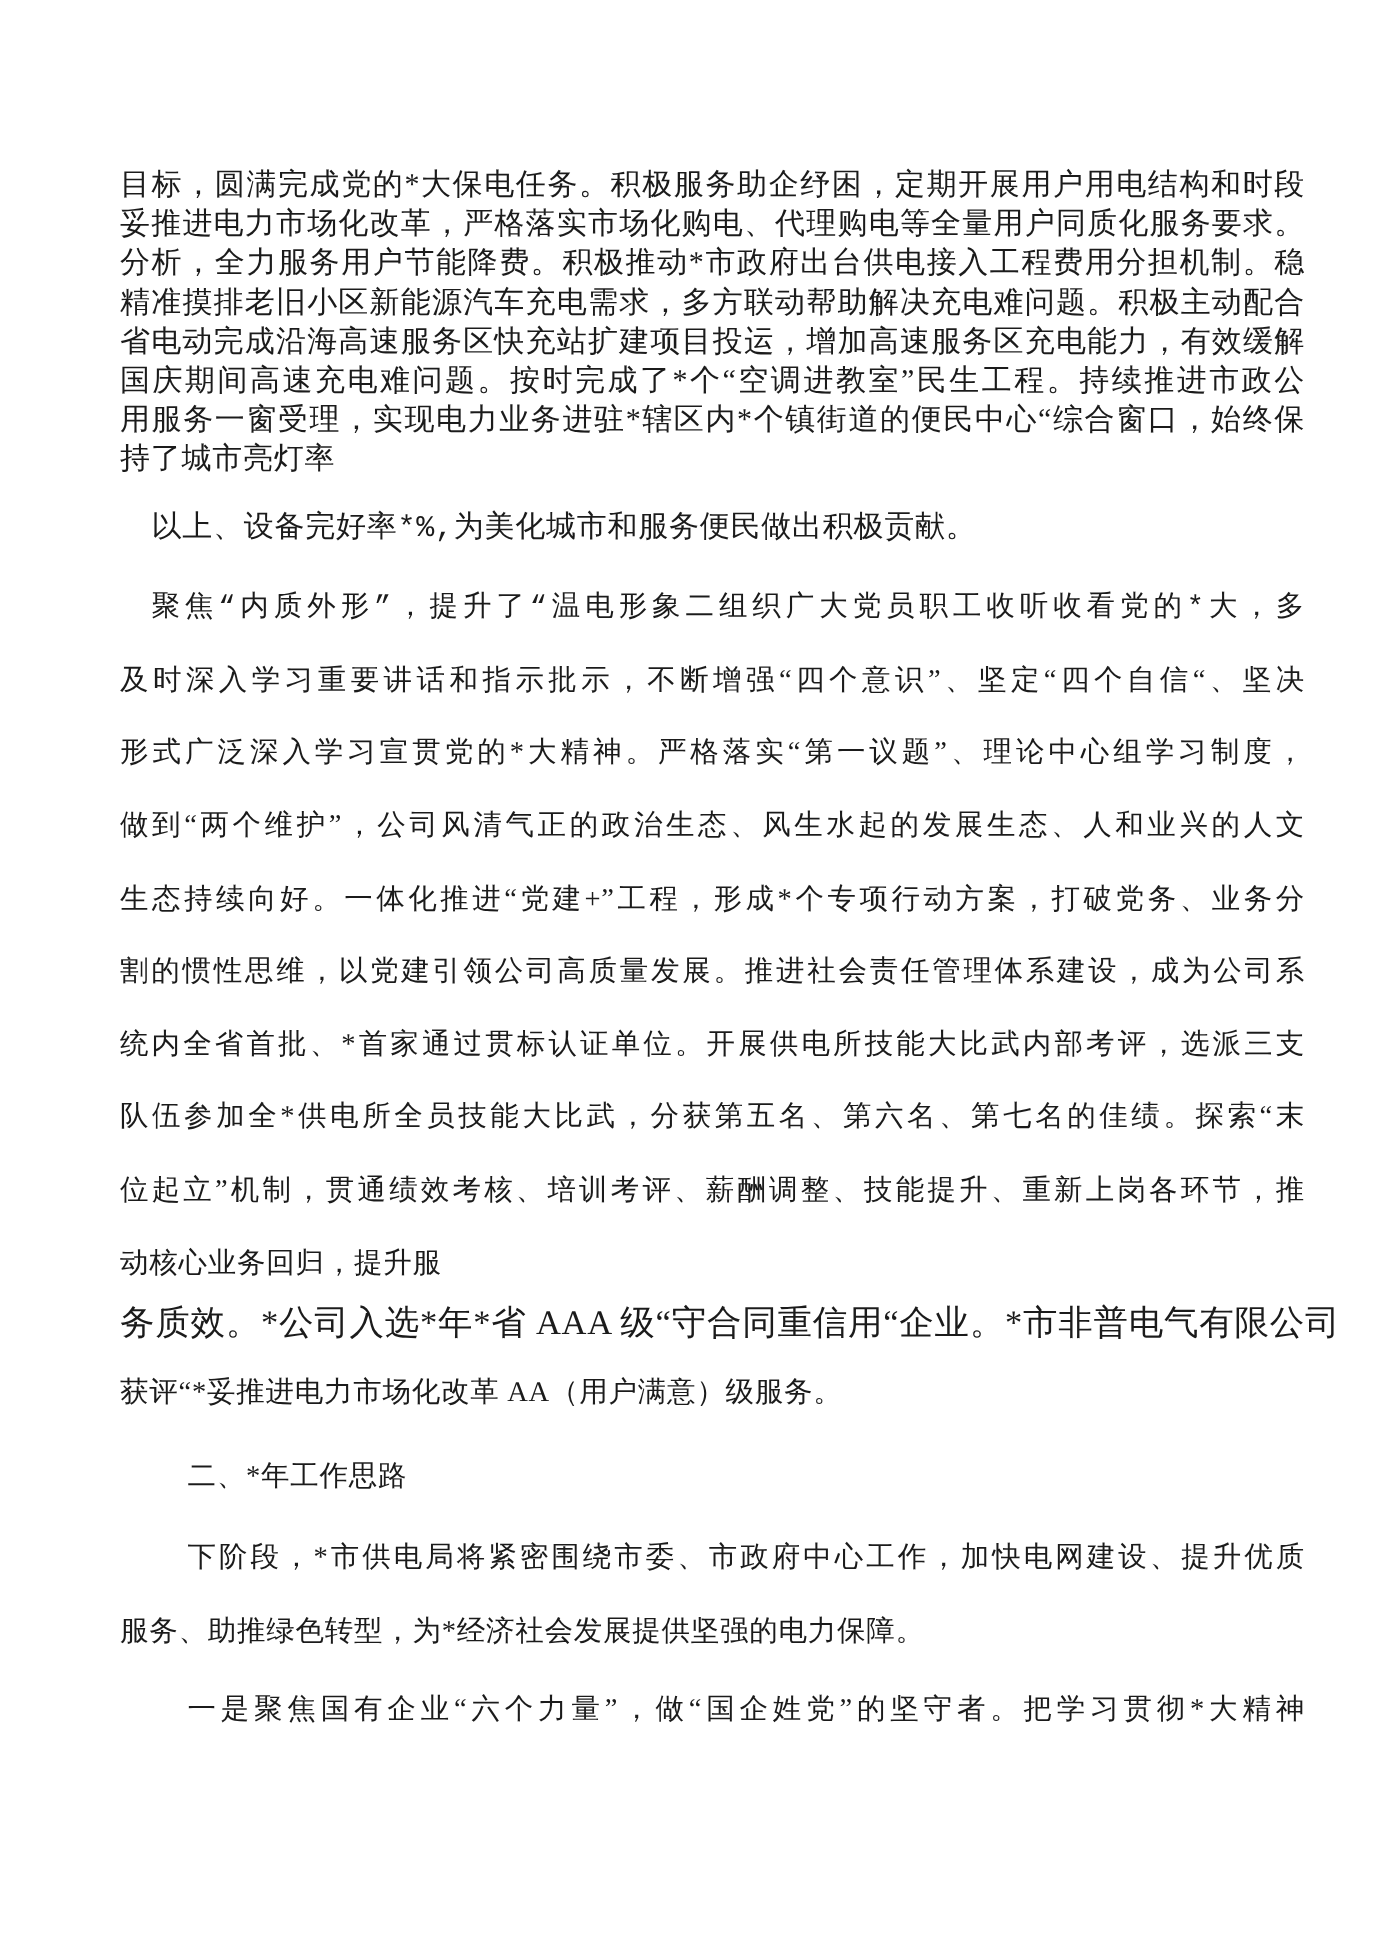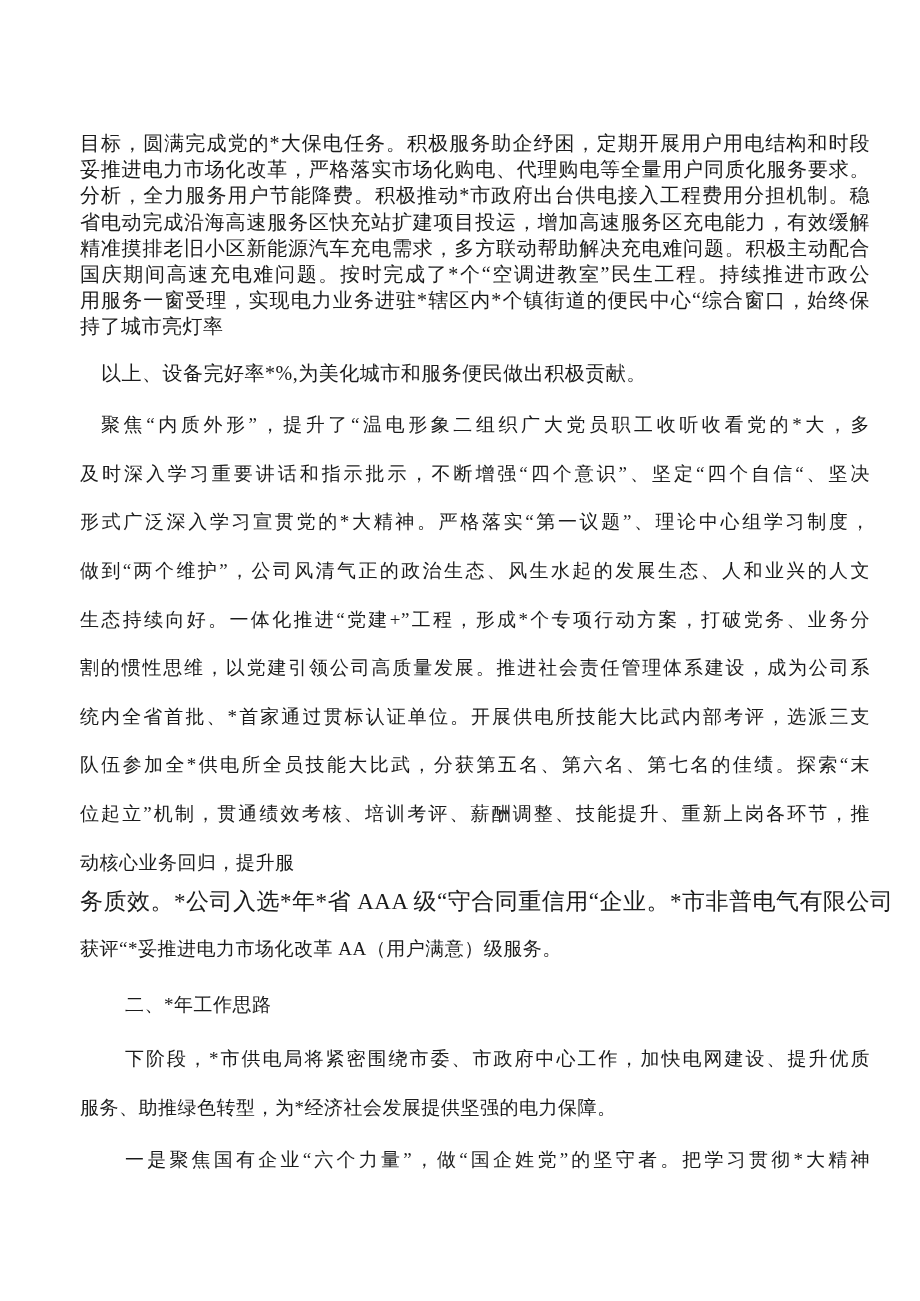--- a/index.html
+++ b/index.html
@@ -4,58 +4,57 @@
 <style>
   html,body{margin:0;padding:0;background:#ffffff;}
   .page{
     position:relative;
     width:920px;
     height:1268px;
     background:#ffffff;
     overflow:hidden;
     font-family:"Liberation Serif","DejaVu Serif",serif;
     color:#1b1b1b;
-    margin-top:20px;
   }
   .doc{
     padding:110px 50px 0 80px;
   }
   .line{
     white-space:nowrap;
     letter-spacing:0.5px;
   }
   
   .p1{font-size:20px;line-height:26.2px;}
   
   .p2{font-size:19px;line-height:48.6px;}
   
   .tight{font-size:23px;line-height:30px;}
   
   .just{text-align:justify;text-align-last:justify;text-justify:inter-character;}
   
-  .ind1{text-indent:21px;}
+  .ind1{text-indent:21px;font-family:Liberation Mono, monospace;}
   .ind2{text-indent:45px;}
   
   .mt20{margin-top:20.4px;}
   .mt15{margin-top:15px;}
   .mt8{margin-top:8px;}
   .mt7{margin-top:7px;}
   .mt6{margin-top:6px;}
   .mt3{margin-top:3px;}
 </style>
 </head>
 <body>
 
 <div class="page" style="color: rgb(27, 27, 27); background: rgb(255, 255, 255);">
   <div class="doc">
       <div class="line p1 just">目标，圆满完成党的*大保电任务。积极服务助企纾困，定期开展用户用电结构和时段</div>
       <div class="line p1 just">妥推进电力市场化改革，严格落实市场化购电、代理购电等全量用户同质化服务要求。</div>
       <div class="line p1 just">分析，全力服务用户节能降费。积极推动*市政府出台供电接入工程费用分担机制。稳</div>
+      <div class="line p1 just">精准摸排老旧小区新能源汽车充电需求，多方联动帮助解决充电难问题。积极主动配合</div>
       <div class="line p1 just">省电动完成沿海高速服务区快充站扩建项目投运，增加高速服务区充电能力，有效缓解</div>
-      <div class="line p1 just">精准摸排老旧小区新能源汽车充电需求，多方联动帮助解决充电难问题。积极主动配合</div>
       <div class="line p1 just">国庆期间高速充电难问题。按时完成了*个“空调进教室”民生工程。持续推进市政公</div>
       <div class="line p1 just">用服务一窗受理，实现电力业务进驻*辖区内*个镇街道的便民中心“综合窗口，始终保</div>
       <div class="line p1">持了城市亮灯率</div>
       <div class="line p1 ind1 mt20">以上、设备完好率*%,为美化城市和服务便民做出积极贡献。</div>
       <div class="line p2 ind1 just mt15">聚焦“内质外形”，提升了“温电形象二组织广大党员职工收听收看党的*大，多</div>
       <div class="line p2 just">及时深入学习重要讲话和指示批示，不断增强“四个意识”、坚定“四个自信“、坚决</div>
       <div class="line p2 just">形式广泛深入学习宣贯党的*大精神。严格落实“第一议题”、理论中心组学习制度，</div>
       <div class="line p2 just">做到“两个维护”，公司风清气正的政治生态、风生水起的发展生态、人和业兴的人文</div>
       <div class="line p2 just">生态持续向好。一体化推进“党建+”工程，形成*个专项行动方案，打破党务、业务分</div>
       <div class="line p2 just">割的惯性思维，以党建引领公司高质量发展。推进社会责任管理体系建设，成为公司系</div>

